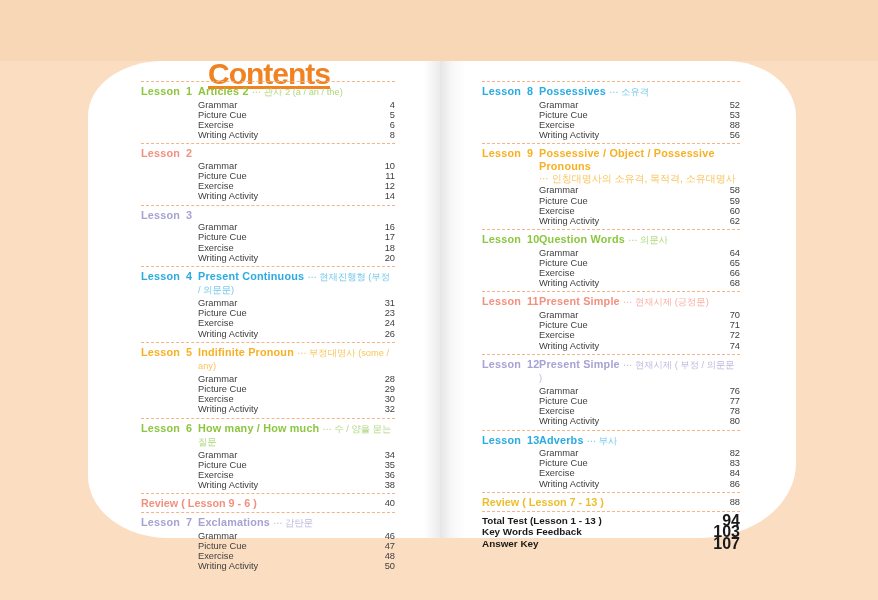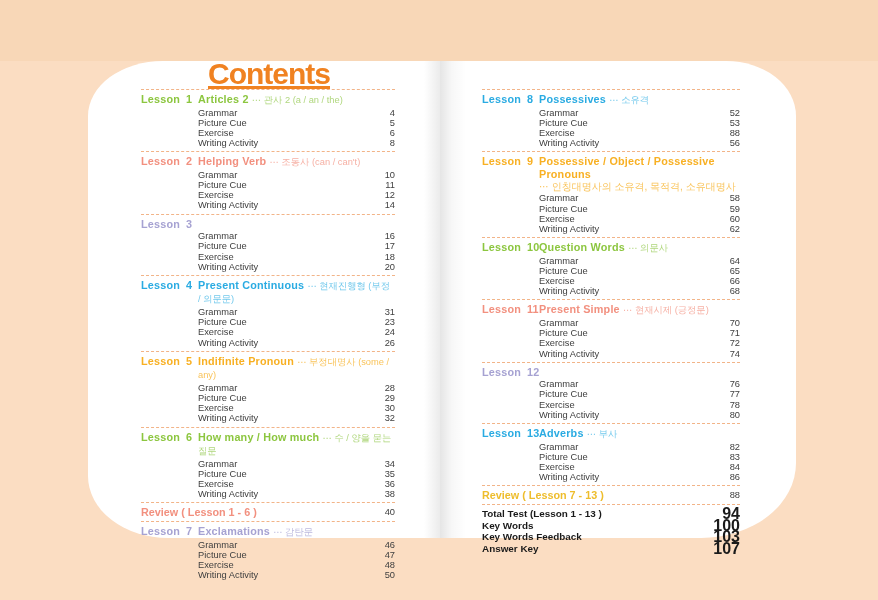--- a/index.html
+++ b/index.html
@@ -23,21 +23,21 @@
     border-radius:0 70px 95px 0 / 0 55px 75px 0;
   }
   .page-right::before{
     content:"";position:absolute;top:0;left:0;width:26px;height:100%;
     background:linear-gradient(to right, rgba(0,0,0,0.10), rgba(0,0,0,0.03) 45%, rgba(0,0,0,0));
   }
   .contents-title{
     position:absolute;left:120px;top:-4px;margin:0;
     font-size:30px;font-weight:bold;letter-spacing:-1px;color:#f08221;text-decoration:underline;
   }
-  .toc{position:absolute;left:53px;top:28px;width:254px;}
+  .toc{position:absolute;left:53px;top:20px;width:254px;}
   .toc-right{left:42px;width:258px;}
   .sep{height:0;border-top:1px dashed #f2b488;}
   .lesson{padding:3px 0 3px;}
   .head{display:flex;align-items:baseline;line-height:12.5px;margin-bottom:1px;font-size:10.8px;font-weight:bold;letter-spacing:0.2px;}
   .lw{width:45px;flex:none;}
   .ln{width:12px;flex:none;}
   .lt{flex:1;}
   .kr,.dots{font-weight:normal;font-size:9.3px;letter-spacing:0;}
   .kr2{font-size:10px;line-height:11px;padding-left:57px;margin-bottom:1px;}
   .item{display:flex;line-height:10.2px;font-size:9.3px;color:#404040;}
@@ -99,25 +99,20 @@
     <span class="iname">Writing Activity</span>
     <span class="ipage">8</span>
   </div>
         </div>
   </div>
       <div class="sep"></div>
       <div class="lesson c-salmon">
     <div class="head">
       <span class="lw">Lesson</span>
       <span class="ln">2</span>
-      <span class="lt">
-        <span class="en">Helping Verb</span>
-        <span class="dots"> ⋯ </span>
-        <span class="kr">조동사 (can / can't)</span>
-      </span>
     </div>
 
     <div class="items">
           <div class="item">
     <span class="iname">Grammar</span>
     <span class="ipage">10</span>
   </div>
           <div class="item">
     <span class="iname">Picture Cue</span>
     <span class="ipage">11</span>
@@ -246,21 +241,21 @@
     <span class="ipage">36</span>
   </div>
           <div class="item">
     <span class="iname">Writing Activity</span>
     <span class="ipage">38</span>
   </div>
         </div>
   </div>
       <div class="sep"></div>
       <div class="review c-salmon">
-    <span class="rname">Review ( Lesson 1 - 6 )</span>
+    <span class="rname">Review ( Lesson 9 - 6 )</span>
     <span class="ipage">40</span>
   </div>
       <div class="sep"></div>
       <div class="lesson c-purple">
     <div class="head">
       <span class="lw">Lesson</span>
       <span class="ln">7</span>
       <span class="lt">
         <span class="en">Exclamations</span>
         <span class="dots"> ⋯ </span>
@@ -414,20 +409,25 @@
     <span class="iname">Writing Activity</span>
     <span class="ipage">74</span>
   </div>
         </div>
   </div>
       <div class="sep"></div>
       <div class="lesson c-purple">
     <div class="head">
       <span class="lw">Lesson</span>
       <span class="ln">12</span>
+      <span class="lt">
+        <span class="en">Present Simple</span>
+        <span class="dots"> ⋯ </span>
+        <span class="kr">현재시제 ( 부정 / 의문문 )</span>
+      </span>
     </div>
 
     <div class="items">
           <div class="item">
     <span class="iname">Grammar</span>
     <span class="ipage">76</span>
   </div>
           <div class="item">
     <span class="iname">Picture Cue</span>
     <span class="ipage">77</span>
@@ -478,24 +478,20 @@
     <span class="rname">Review ( Lesson 7 - 13 )</span>
     <span class="ipage">88</span>
   </div>
       <div class="sep"></div>
       <div class="back">
         <div class="plain">
     <span class="pname">Total Test (Lesson 1 - 13 )</span>
     <span class="ipage">94</span>
   </div>
         <div class="plain">
-    <span class="pname">Key Words</span>
-    <span class="ipage">100</span>
-  </div>
-        <div class="plain">
     <span class="pname">Key Words Feedback</span>
     <span class="ipage">103</span>
   </div>
         <div class="plain">
     <span class="pname">Answer Key</span>
     <span class="ipage">107</span>
   </div>
       </div>
     </div>
 </div>

